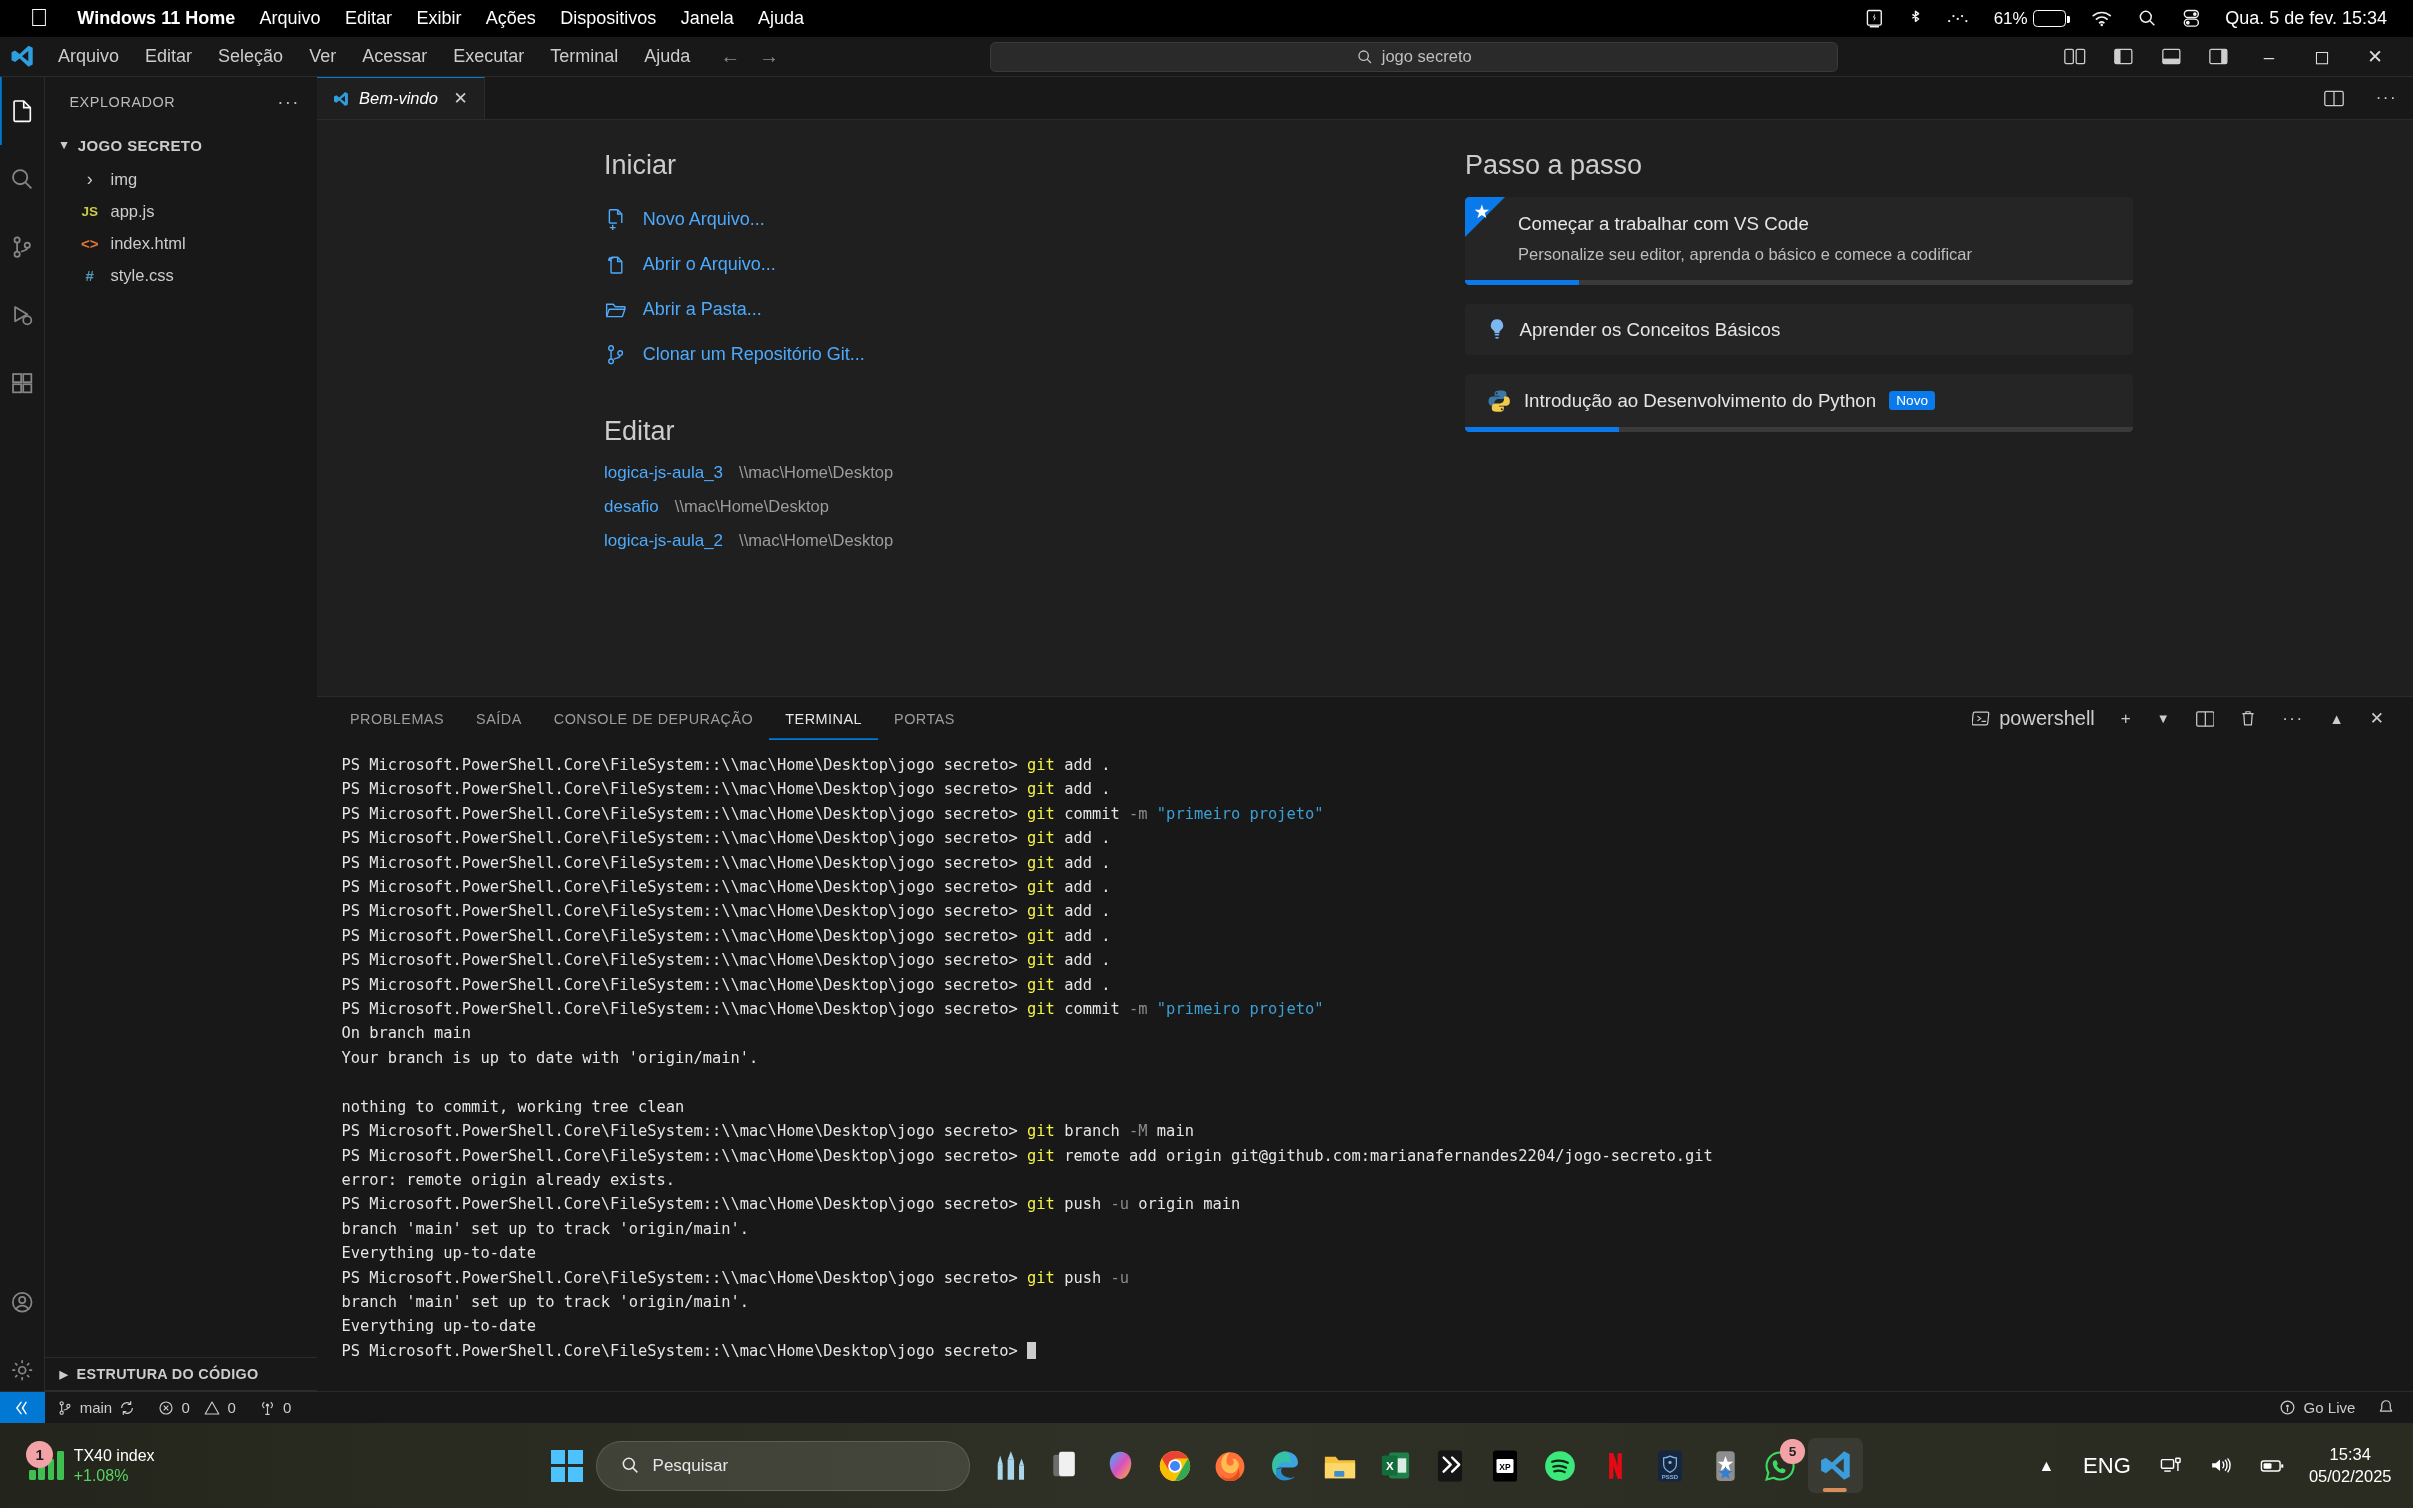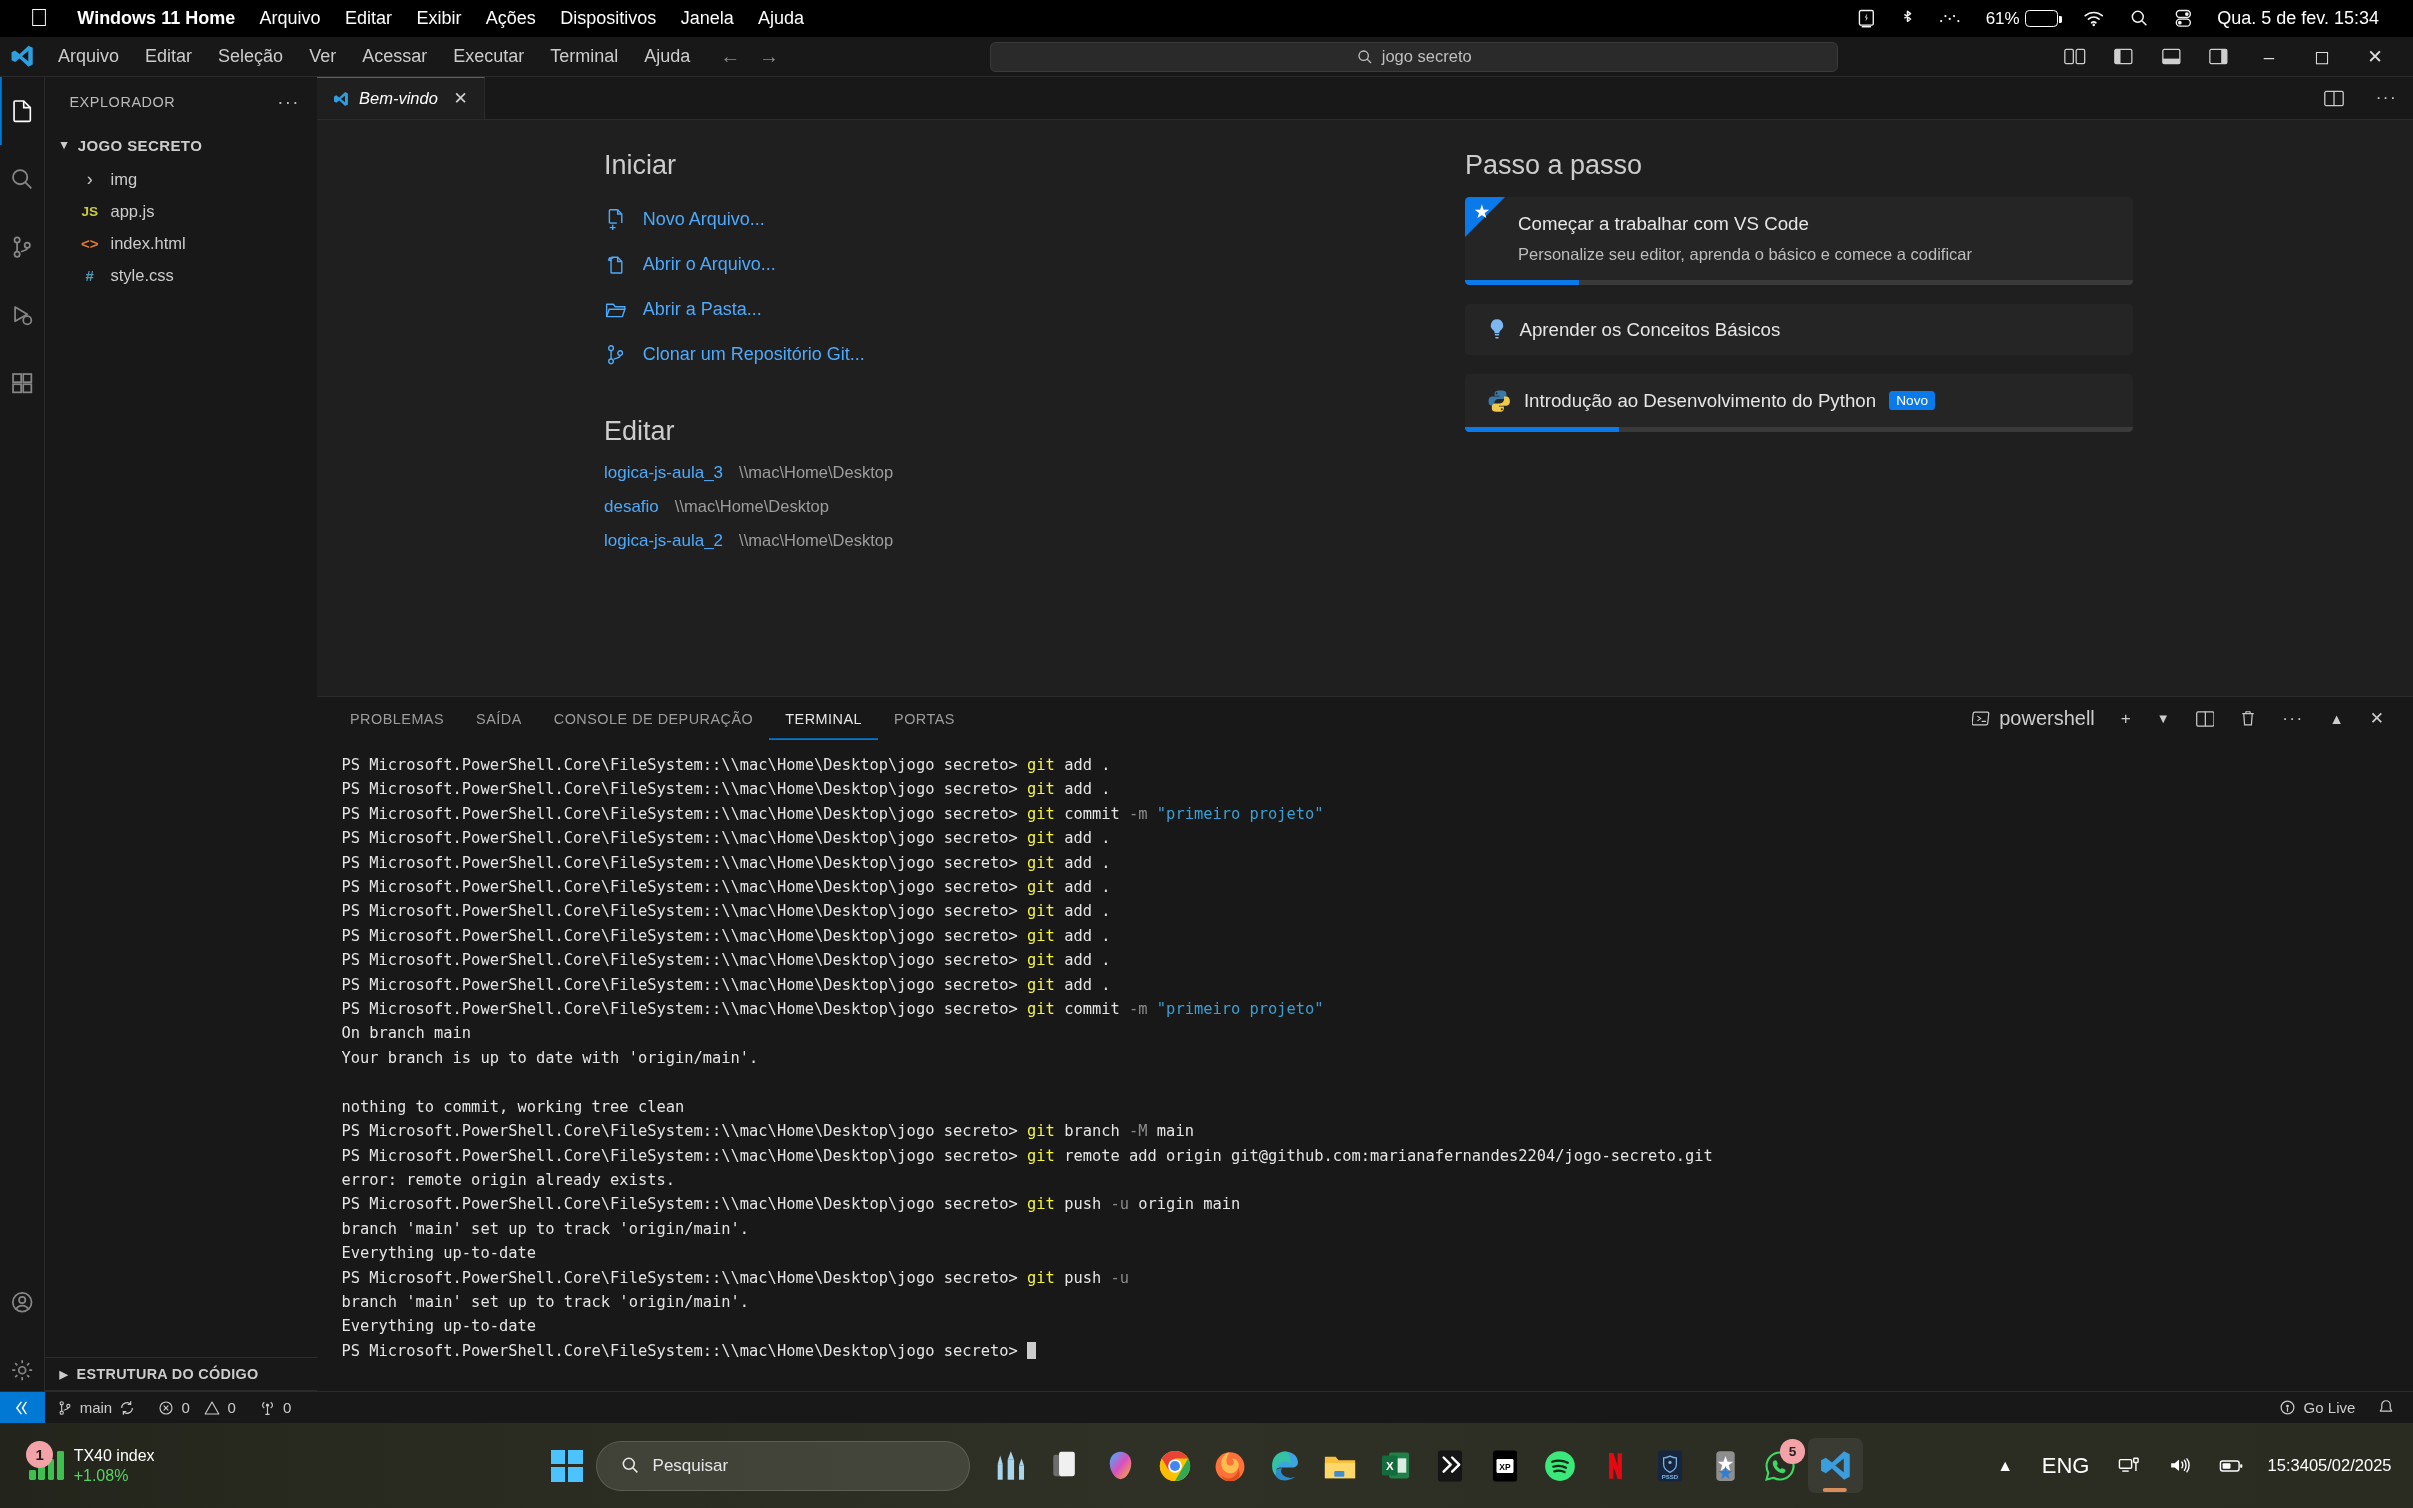--- a/index.html
+++ b/index.html
@@ -4,21 +4,21 @@
 <style>
   * { box-sizing: border-box; margin:0; padding:0; }
   html,body { width:2413px; height:1508px; background:#000; overflow:hidden; }
   body { font-family:"Liberation Sans", sans-serif; -webkit-font-smoothing:antialiased; }
 
   
   #macbar{position:absolute;left:0;top:0;width:2413px;height:37px;background:#000;display:flex;align-items:center;color:#fff;}
   #macbar .apple{margin-left:30px;font-size:24.4px;line-height:1;}
   #macbar .mi{margin-left:24.4px;font-size:18px;color:#fff;}
   #macbar .mi.bold{font-weight:bold;margin-left:29px;}
-  #macbar .right{margin-left:auto;display:flex;align-items:center;gap:25px;margin-right:34px;}
+  #macbar .right{margin-left:auto;display:flex;align-items:center;gap:25px;margin-right:26px;}
   #macbar .right .ic{font-size:18px;opacity:.95;display:flex;align-items:center;}
   .batt{display:flex;align-items:center;gap:5.7px;font-size:17px;}
   .battbox{width:33px;height:17px;border:1.8px solid #fff;border-radius:4.3px;padding:1.8px;position:relative;}
   .battbox::after{content:"";position:absolute;right:-5px;top:5px;width:2.9px;height:7.2px;background:#fff;border-radius:0 1.4px 1.4px 0;}
   .battfill{height:100%;width:62%;background:#ffd60a;border-radius:1.4px;}
 
   
   #vscode{position:absolute;left:0;top:37px;width:2413px;height:1386px;background:#1f1f1f;}
   #titlebar{height:40px;background:#181818;display:flex;align-items:center;border-bottom:0.7px solid #2b2b2b;}
   .vsicon{width:45px;display:flex;justify-content:center;align-items:center;}
@@ -111,21 +111,21 @@
   .winlogo{width:32px;height:32px;display:grid;grid-template-columns:1fr 1fr;grid-template-rows:1fr 1fr;gap:3.6px;}
   .winlogo i{display:block;background:#4cc2ff;}
   #searchpill{width:374px;height:50px;border-radius:25px;background:rgba(255,255,255,.10);border:0.7px solid rgba(255,255,255,.14);display:flex;align-items:center;gap:13px;padding-left:24.4px;color:#e6e6e6;font-size:17px;}
   .tbicons{display:flex;align-items:center;gap:0;}
   .tbapp{width:55px;height:55px;display:flex;align-items:center;justify-content:center;position:relative;}
   .tbbadge{position:absolute;right:2.9px;top:1.4px;width:24.4px;height:24.4px;border-radius:50%;background:#f3a3a8;color:#222;font-size:13.6px;display:flex;align-items:center;justify-content:center;font-weight:bold;}
   .tbactive{background:rgba(255,255,255,.07);border-radius:7.2px;}
   .tbactive::after{content:"";position:absolute;bottom:1.4px;left:50%;transform:translateX(-50%);width:24.4px;height:3.6px;border-radius:2.2px;background:#d98d5a;}
   #tbright{margin-left:auto;display:flex;align-items:center;gap:0;margin-right:21.5px;}
   #tbright .ic{padding:0 14.4px;color:#fff;font-size:18px;display:flex;align-items:center;}
-  #tbclock{display:flex;align-items:flex-end;color:#fff;font-size:16.5px;line-height:1.3;padding-left:10px;}
+  #tbclock{display:flex;flex-direction:column;align-items:center;color:#fff;font-size:16.5px;line-height:1.3;padding-left:10px;}
   svg{display:block;}
 </style>
 </head>
 <body>
 
 <div id="macbar">
   <div class="apple"></div>
   <div class="mi bold">Windows 11 Home</div>
   <div class="mi">Arquivo</div>
   <div class="mi">Editar</div>

